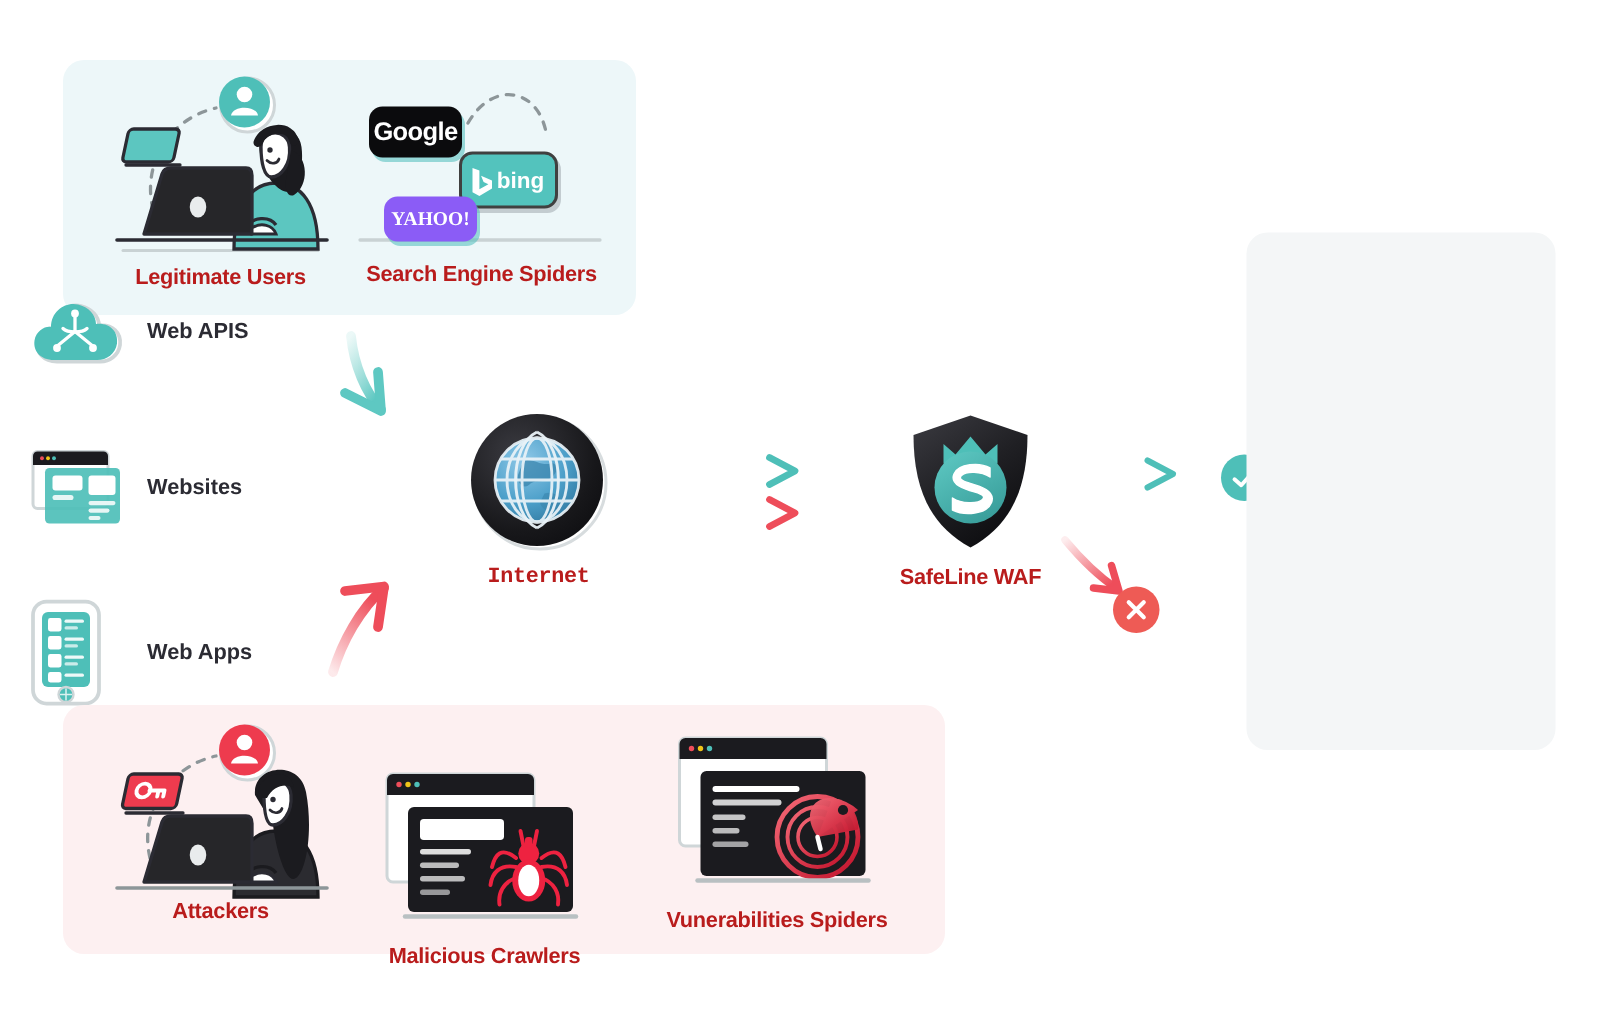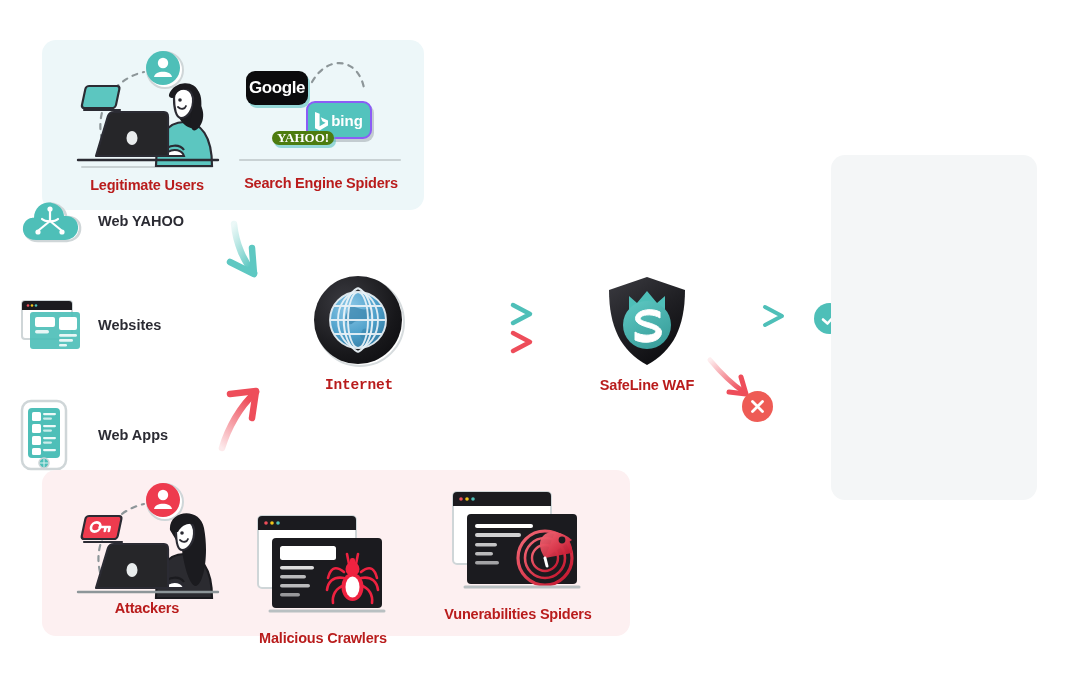--- a/index.html
+++ b/index.html
@@ -79,29 +79,29 @@
   .chip-google {
     left: 6px; top: 0px; width: 62px; height: 34px;
     background: #0b0b0d;
     color: #ffffff;
     font-size: 17px;
     letter-spacing: -0.4px;
   }
   .chip-bing {
     left: 66px; top: 30px; width: 62px; height: 34px;
     background: #53c3bd;
-    border: 2px solid #8b5cf6;
+    border: 2px solid #404040;
     box-shadow: 2px 3px 0 rgba(160,170,175,0.55);
     color: #ffffff;
     font-size: 15px;
     gap: 3px;
   }
   .chip-yahoo {
-    left: 32px; top: 60px; width: 62px; height: 14px;
-    background: #4d7c0f;
+    left: 16px; top: 60px; width: 62px; height: 30px;
+    background: #8b5cf6;
     color: #ffffff;
     font-size: 13px;
   }
   .bing-mark {
     width: 13px; height: 17px;
     display: inline-block;
   }
 
   
   #node-internet { left: 297px; top: 275px; width: 124px; }
@@ -381,21 +381,21 @@
           <path d="M30 25 L41 34"></path>
           <path d="M22 23 C25 26, 35 26, 38 23"></path>
         </g>
         <g fill="#ffffff">
           <circle cx="30" cy="13" r="2.6"></circle>
           <circle cx="18" cy="36" r="2.6"></circle>
           <circle cx="42" cy="36" r="2.6"></circle>
         </g>
       </svg>
     </span>
-    <span class="asset-label">Web YAHOO</span>
+    <span class="asset-label">Web APIS</span>
   </div>
 
   <div class="asset-row" style="top:299px;">
     <span>
       <svg width="62" height="52" viewBox="0 0 62 52">
 
         <rect x="2" y="2" width="50" height="38" rx="3" fill="#ffffff" stroke="#cfd6d8" stroke-width="2"></rect>
         <path d="M2 5 A3 3 0 0 1 5 2 L49 2 A3 3 0 0 1 52 5 L52 11 L2 11 Z" fill="#1b1b1f"></path>
         <circle cx="8" cy="6.5" r="1.3" fill="#ee4d5a"></circle>
         <circle cx="12" cy="6.5" r="1.3" fill="#f0c419"></circle>

